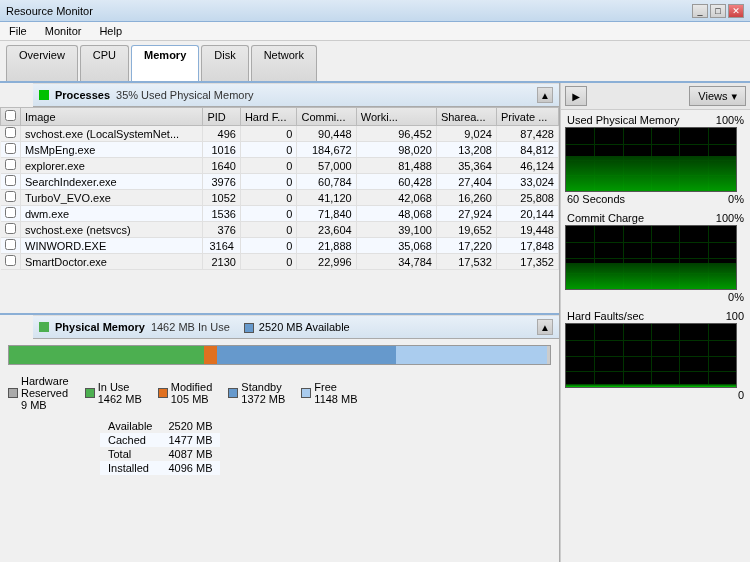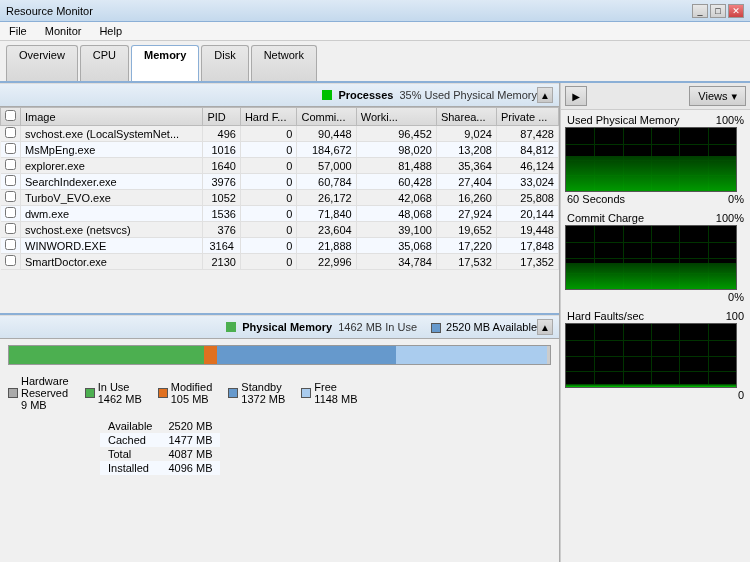--- a/index.html
+++ b/index.html
@@ -65,22 +65,23 @@
       border-right: 1px solid #aaa;
     }
 
     .section-header {
       background: linear-gradient(to bottom, #e8f0f8, #d5e3f0);
       border-bottom: 1px solid #aaa;
       border-top: 1px solid #ddd;
       padding: 3px 6px;
       display: flex;
       align-items: center;
-      justify-content: flex-end;
+      justify-content: space-between;
       font-weight: bold;
+      margin-left: 33px;
     }
     .section-header-left { display: flex; align-items: center; gap: 6px; }
     .green-dot { width: 10px; height: 10px; background: #00c000; display: inline-block; }
     .collapse-btn {
       width: 16px; height: 16px;
       background: linear-gradient(to bottom, #e0e0e0, #c8c8c8);
       border: 1px solid #aaa;
       display: flex; align-items: center; justify-content: center;
       cursor: pointer; font-size: 10px;
     }
@@ -288,21 +289,21 @@
                 <td style="text-align: right;">60,784</td>
                 <td style="text-align: right;">60,428</td>
                 <td style="text-align: right;">27,404</td>
                 <td style="text-align: right;">33,024</td>
               </tr>
               <tr>
                 <td><input type="checkbox" style=""></td>
                 <td>TurboV_EVO.exe</td>
                 <td style="text-align: right;">1052</td>
                 <td style="text-align: right;">0</td>
-                <td style="text-align: right;">26,172</td>
+                <td style="text-align: right;">41,120</td>
                 <td style="text-align: right;">42,068</td>
                 <td style="text-align: right;">16,260</td>
                 <td style="text-align: right;">25,808</td>
               </tr>
               <tr>
                 <td><input type="checkbox" style=""></td>
                 <td>dwm.exe</td>
                 <td style="text-align: right;">1536</td>
                 <td style="text-align: right;">0</td>
                 <td style="text-align: right;">71,840</td>

